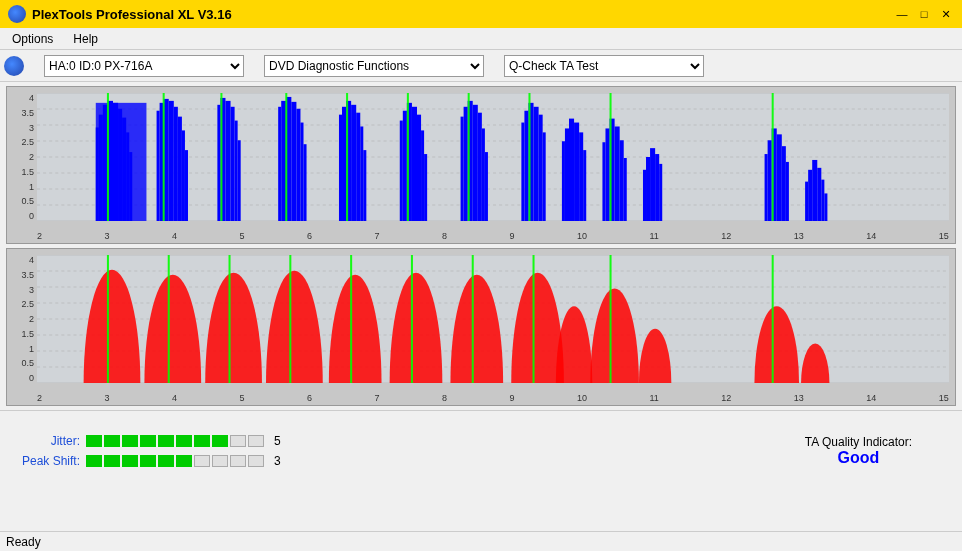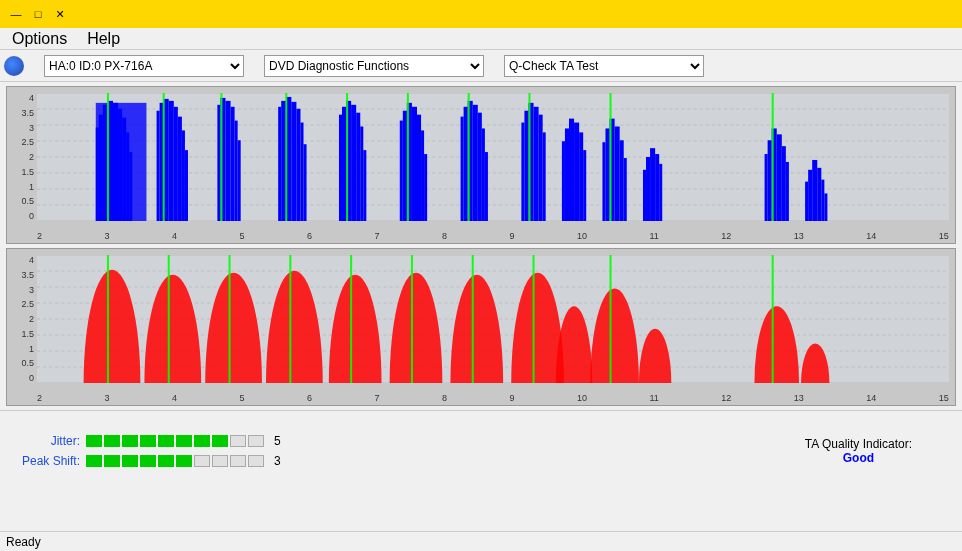--- a/index.html
+++ b/index.html
@@ -32,21 +32,21 @@
       height: 22px;
       display: flex;
       align-items: center;
       padding: 0 4px;
       gap: 4px;
       border-bottom: 1px solid #ccc;
     }
     .menu-item {
       padding: 2px 8px;
       cursor: pointer;
-      font-size: 16px;
+      font-size: 12px;
     }
 
     
     #toolbar {
       height: 32px;
       display: flex;
       align-items: center;
       padding: 2px 4px;
       gap: 20px;
       background: #f0f0f0;
@@ -171,21 +171,21 @@
       margin-left: 20px;
       margin-right: 40px;
     }
 
     #ta-label {
       font-size: 12px;
       color: #000;
     }
 
     #ta-value {
-      font-size: 12px;
+      font-size: 16px;
       font-weight: bold;
       color: #0000ff;
     }
 
     #start-btn-area {
       display: flex;
       flex-direction: column;
       align-items: center;
       gap: 4px;
       margin-left: auto;
@@ -235,20 +235,24 @@
       border-radius: 50%;
       background: radial-gradient(circle at 40% 40%, #4488ff, #2244aa);
       display: inline-block;
       flex-shrink: 0;
     }
   </style>
 </head>
 <body>
 
 <div id="titlebar">
+  <div id="titlebar-left">
+    <div class="globe-icon"></div>
+    <span>PlexTools Professional XL V3.16</span>
+  </div>
   <div id="titlebar-controls">
     <button class="title-btn">—</button>
     <button class="title-btn">□</button>
     <button class="title-btn">✕</button>
   </div>
 </div>
 
 <div id="menubar">
   <span class="menu-item">Options</span>
   <span class="menu-item">Help</span>

